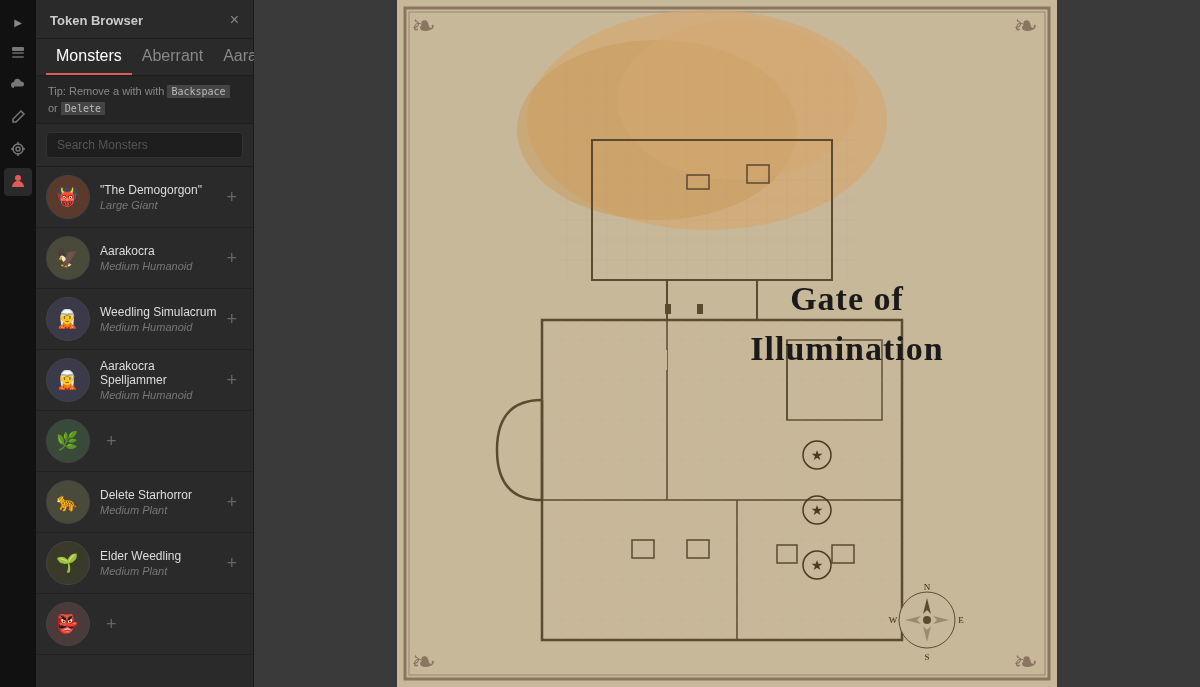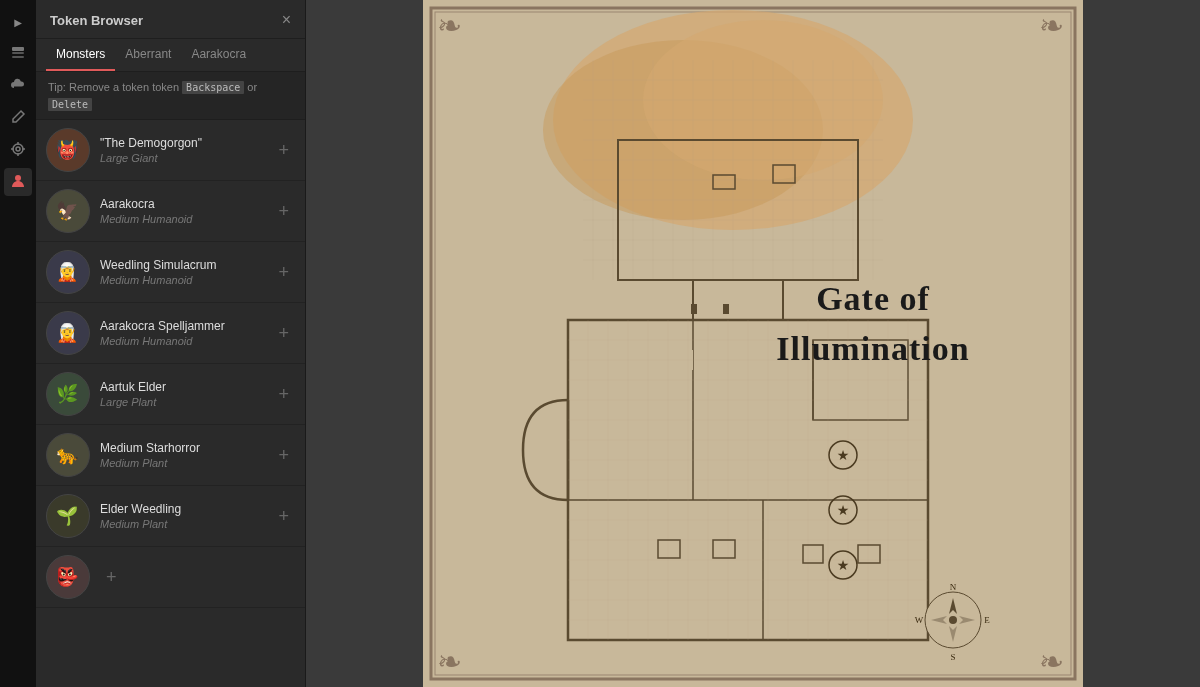--- a/index.html
+++ b/index.html
@@ -33,21 +33,21 @@
       cursor: pointer;
       color: #888;
       font-size: 14px;
       border: none;
       background: transparent;
     }
     .toolbar-btn.active { color: #e05a5a; background: #2a2a2a; }
 
     
     .panel {
-      width: 270px;
+      width: 218px;
       background: #2a2a2a;
       display: flex;
       flex-direction: column;
       border-right: 1px solid #1a1a1a;
     }
     .panel-header {
       display: flex;
       align-items: center;
       justify-content: space-between;
       padding: 12px 14px 10px;
@@ -69,21 +69,21 @@
 
     
     .tabs {
       display: flex;
       padding: 0 10px;
       border-bottom: 1px solid #1e1e1e;
       gap: 0;
     }
     .tab {
       padding: 8px 10px;
-      font-size: 12px;
+      font-size: 16px;
       color: #888;
       cursor: pointer;
       border-bottom: 2px solid transparent;
       white-space: nowrap;
     }
     .tab.active {
       color: #fff;
       border-bottom: 2px solid #e05a5a;
     }
 
@@ -255,23 +255,26 @@
     </div>
     <div class="tab">
       <span>Aberrant</span>
     </div>
     <div class="tab">
       <span>Aarakocra</span>
     </div>
   </div>
 
   <div class="tip-bar">
-    <span>Tip: Remove a token token </span><span class="tip-key">Backspace</span><span> or </span><span class="tip-key">Delete</span>
+    <span>Tip: Remove a with with </span><span class="tip-key">Backspace</span><span> or </span><span class="tip-key">Delete</span>
   </div>
 
+  <div class="search-wrap">
+    <input class="search-input" type="text" placeholder="Search Monsters" style="">
+  </div>
 
   <div class="monster-list" id="monster-list-container">
   <div class="monster-item">
         <div class="monster-avatar av-demogorgon">👹</div>
         <div class="monster-info">
           <div class="monster-name">"The Demogorgon"</div>
           <div class="monster-type">Large Giant</div>
         </div>
         <button class="monster-add">+</button>
       </div>
@@ -294,30 +297,26 @@
       <div class="monster-item">
         <div class="monster-avatar av-aarakocra-spell">🧝</div>
         <div class="monster-info">
           <div class="monster-name">Aarakocra Spelljammer</div>
           <div class="monster-type">Medium Humanoid</div>
         </div>
         <button class="monster-add">+</button>
       </div>
       <div class="monster-item">
         <div class="monster-avatar av-aartuk-elder">🌿</div>
-        <div class="monster-info">
-          <div class="monster-name">Aartuk Elder</div>
-          <div class="monster-type">Large Plant</div>
-        </div>
         <button class="monster-add">+</button>
       </div>
       <div class="monster-item">
         <div class="monster-avatar av-aartuk-star">🐆</div>
         <div class="monster-info">
-          <div class="monster-name">Medium Starhorror</div>
+          <div class="monster-name">Delete Starhorror</div>
           <div class="monster-type">Medium Plant</div>
         </div>
         <button class="monster-add">+</button>
       </div>
       <div class="monster-item">
         <div class="monster-avatar av-aartuk-weed">🌱</div>
         <div class="monster-info">
           <div class="monster-name">Elder Weedling</div>
           <div class="monster-type">Medium Plant</div>
         </div>

